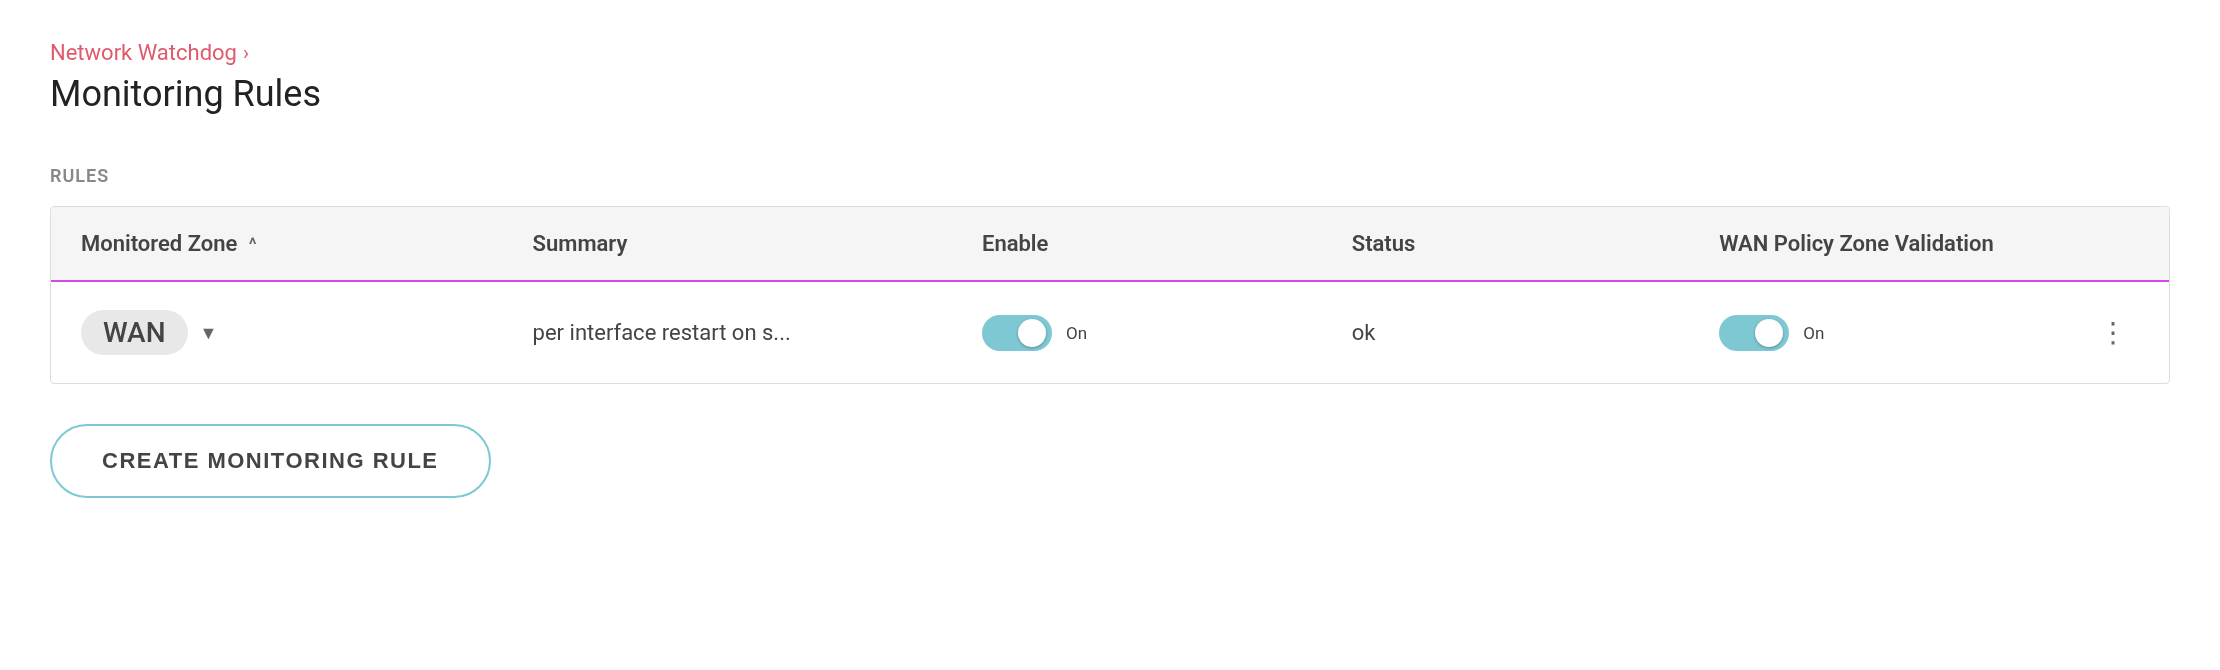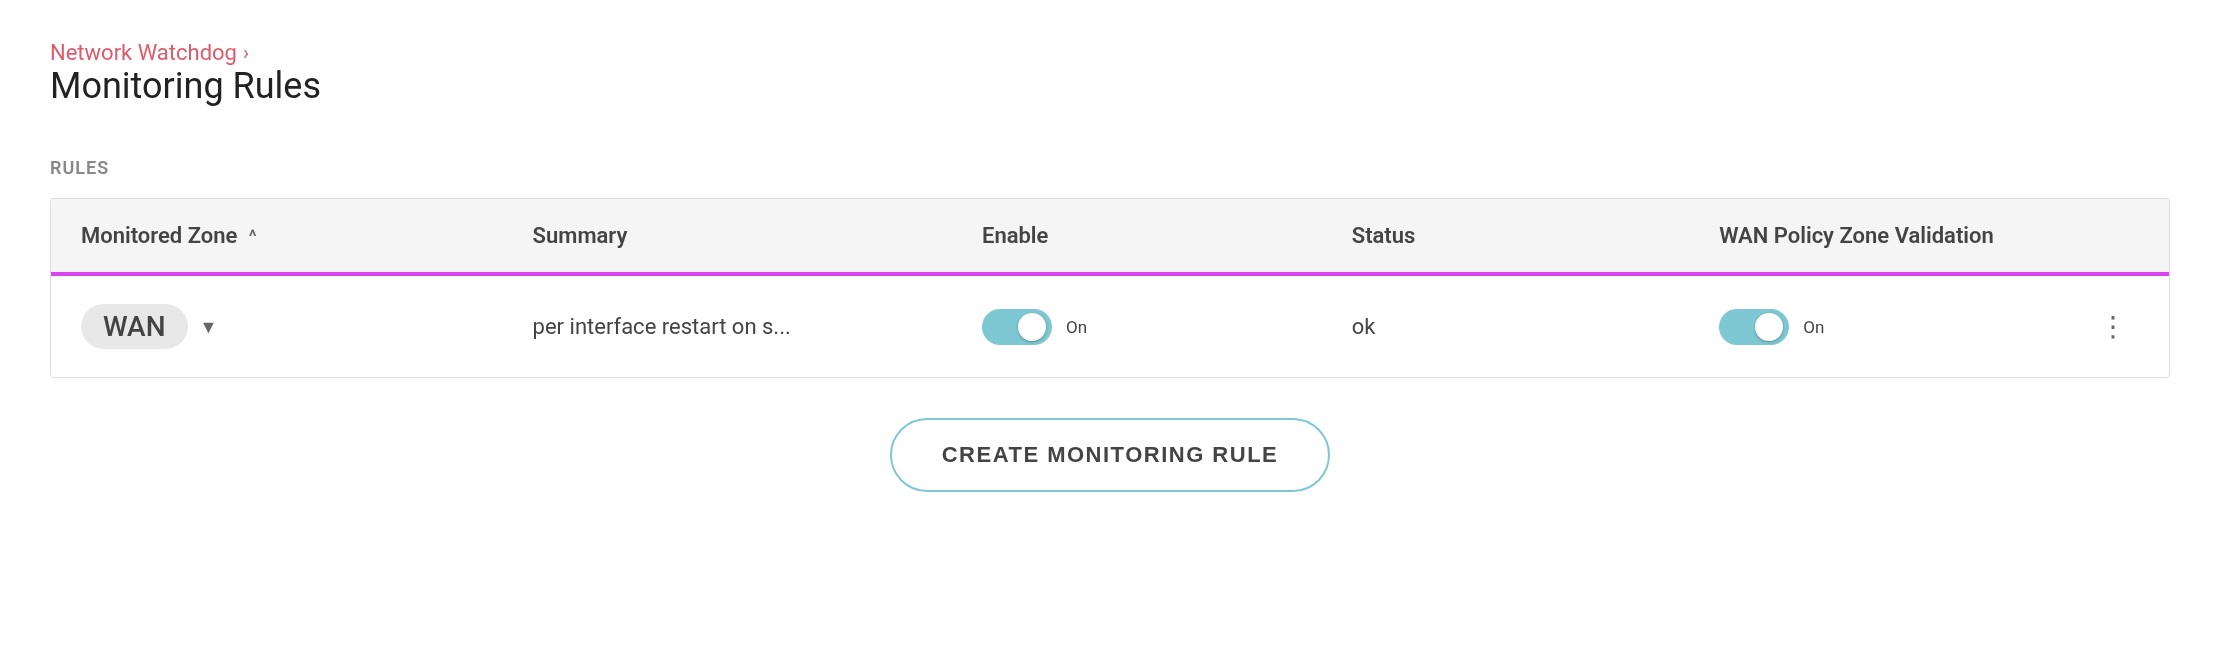--- a/index.html
+++ b/index.html
@@ -14,20 +14,21 @@
       color: #333;
       width: 2220px;
       min-height: 670px;
       padding: 40px 50px;
     }
 
     .breadcrumb {
       display: flex;
       align-items: center;
       gap: 6px;
+      margin-bottom: 8px;
     }
 
     .breadcrumb-link {
       color: #e05a6a;
       font-size: 22px;
       font-weight: 400;
       cursor: pointer;
       text-decoration: none;
     }
 
@@ -59,21 +60,21 @@
       margin-bottom: 40px;
     }
 
     table {
       width: 100%;
       border-collapse: collapse;
     }
 
     thead tr {
       background: #f5f5f5;
-      border-bottom: 4px solid #d946ef;
+      border-bottom: 2px solid #d946ef;
     }
 
     thead th {
       padding: 24px 30px;
       text-align: left;
       font-size: 22px;
       font-weight: 600;
       color: #444;
     }
 
@@ -173,21 +174,21 @@
       cursor: pointer;
       padding: 4px 10px;
       letter-spacing: 2px;
       display: flex;
       align-items: center;
       justify-content: center;
     }
 
     .footer-row {
       display: flex;
-      justify-content: center;
+      justify-content: flex-start;
       margin-top: 30px;
     }
 
     .create-btn {
       border: 2px solid #7ec8d4;
       border-radius: 40px;
       padding: 22px 50px;
       background: white;
       color: #444;
       font-size: 22px;

